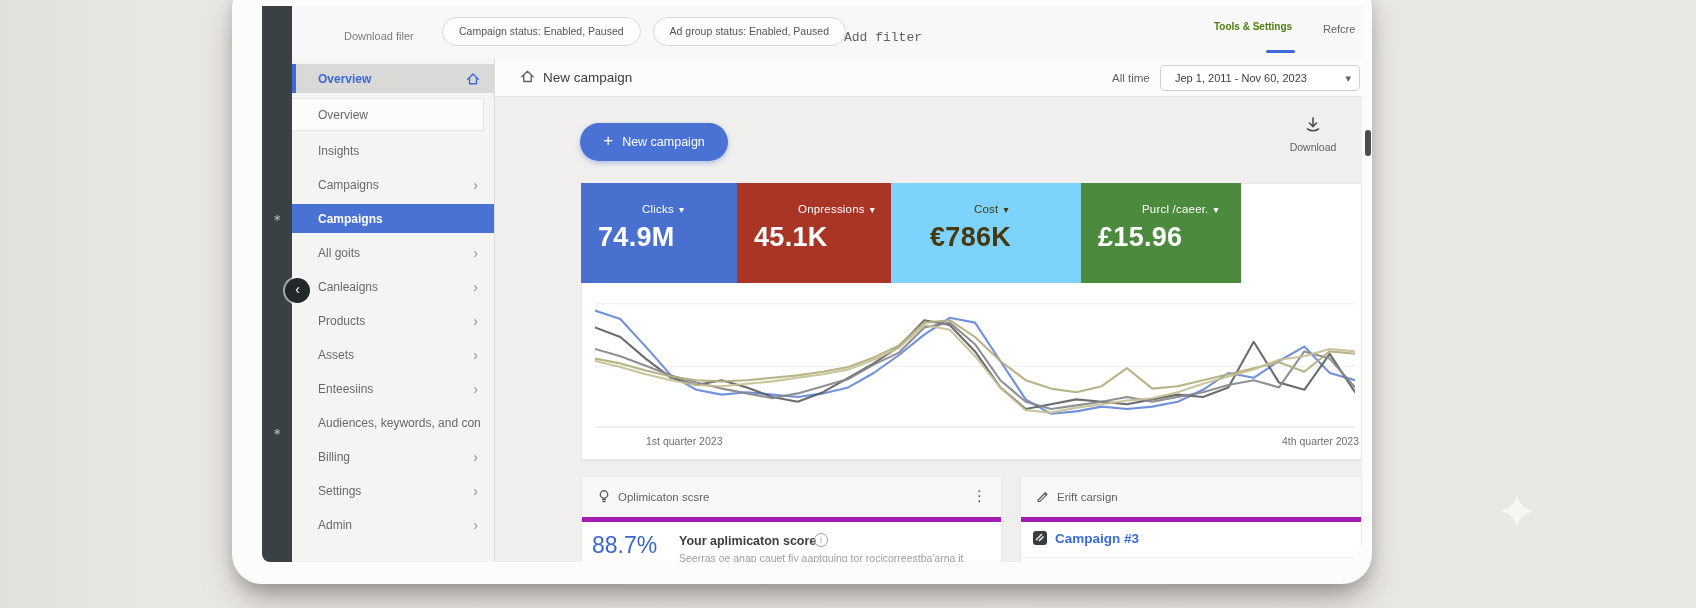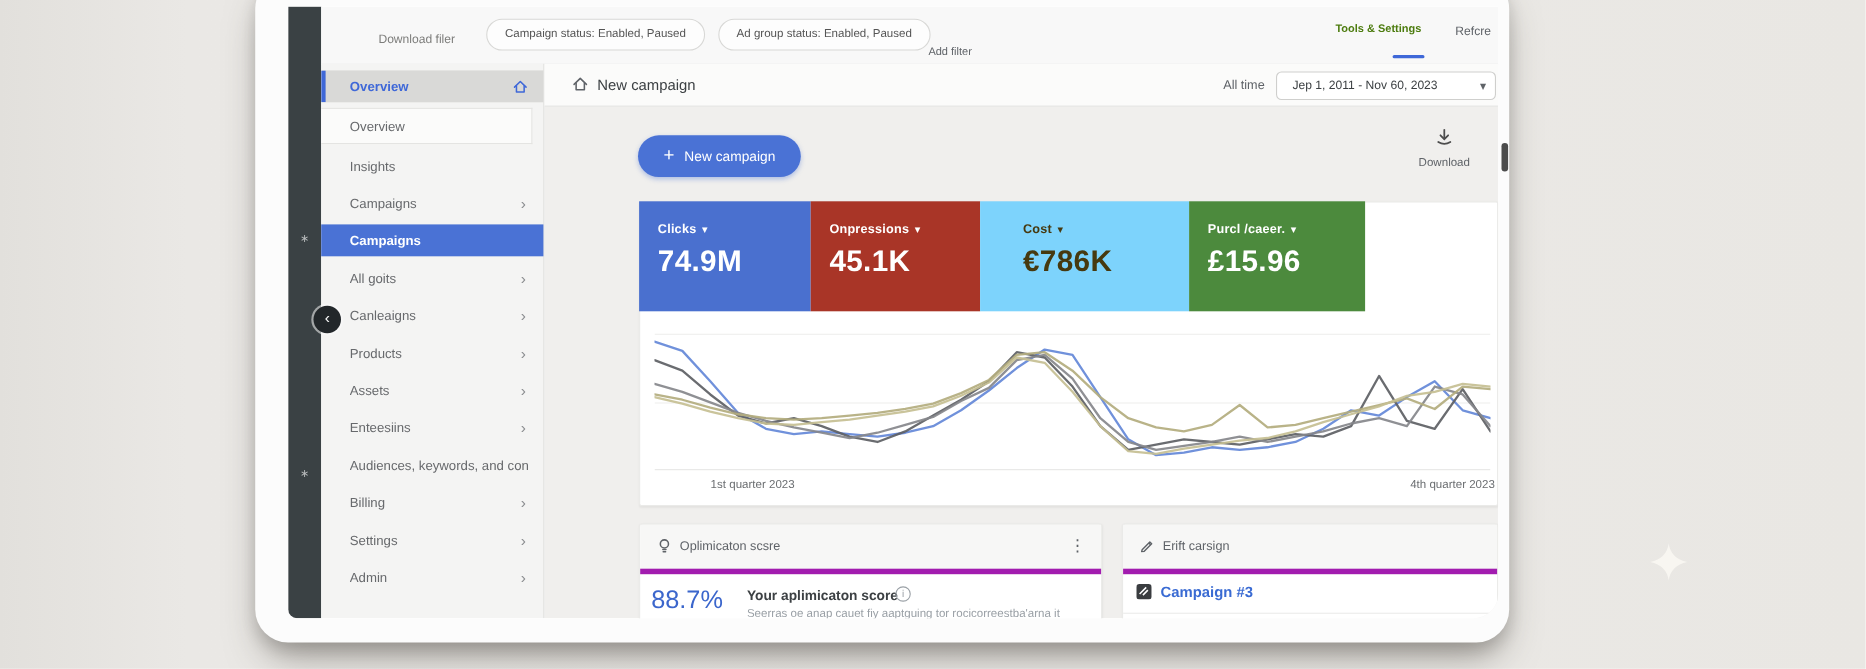--- a/index.html
+++ b/index.html
@@ -18,21 +18,21 @@
   .collapse-btn{position:absolute;left:23px;top:272px;width:25px;height:25px;border-radius:50%;
        background:#22272a;color:#fff;font-size:14px;line-height:23px;text-align:center;
        box-shadow:0 0 0 2px rgba(250,250,250,.55);z-index:30;cursor:pointer;}
   
   .topbar{position:absolute;left:30px;top:0;width:1070px;height:52px;background:#f8f8f8;
           border-bottom:1px solid #e6e6e4;}
   .tb-filter-label{position:absolute;left:52px;top:24px;font-size:11px;color:#7d7d7b;}
   .chips{position:absolute;left:150px;top:11px;display:flex;gap:12px;}
   .chip{height:27px;line-height:27px;padding:0 16px;border:1px solid #d8d8d6;border-radius:15px;
         background:#fdfdfd;font-size:10.5px;color:#555;white-space:nowrap;}
-  .tb-add-filter{position:absolute;left:552px;top:36px;font-size:10px;color:#5f6368;}
+  .tb-add-filter{position:absolute;left:552px;top:24px;font-size:13px;color:#5f6368;font-family:Liberation Mono, monospace;}
   .tb-tools{position:absolute;left:922px;top:15px;font-size:10px;color:#4d7c0f;font-weight:700;}
   .tb-underline{position:absolute;left:974px;top:44px;width:29px;height:3px;background:#3f68d8;border-radius:2px;}
   .tb-refine{position:absolute;left:1031px;top:17px;font-size:11px;color:#5f6368;}
   
   .sidebar{position:absolute;left:30px;top:52px;width:203px;height:504px;background:#f4f4f3;
            border-right:1px solid #dddddb;padding-top:6px;box-sizing:border-box;}
   .side-item{position:relative;height:29px;margin:0 0 5px 0;display:flex;align-items:center;
              font-size:12px;color:#67696c;padding:0 14px 0 26px;white-space:nowrap;overflow:hidden;cursor:pointer;}
   .side-item .lbl{flex:1 1 auto;overflow:hidden;}
   .side-item .chev{flex:0 0 auto;color:#8b8d90;font-size:14px;margin-right:2px;}
@@ -59,21 +59,21 @@
   .btn-new .plus{font-size:17px;font-weight:400;margin-top:-2px;}
   .download{position:absolute;left:1011px;top:110px;width:80px;text-align:center;cursor:pointer;}
   .download .dl-icn{display:inline-block;}
   .download .dl-lbl{margin-top:3px;font-size:10.5px;color:#5f6368;}
   .scroll-thumb{position:absolute;left:1133px;top:152px;width:6px;height:26px;border-radius:3px;background:#4c4c4c;}
   
   .panel{position:absolute;left:319px;top:177px;width:781px;height:277px;background:#fff;
          border:1px solid #eaeae8;box-sizing:border-box;border-radius:2px;box-shadow:0 1px 2px rgba(0,0,0,.05);}
   .cards{position:absolute;left:-1px;top:-1px;display:flex;}
   .metric-card{height:100px;box-sizing:border-box;padding:20px 0 0 17px;cursor:pointer;}
-  .m-label{font-size:11.5px;font-weight:bold;letter-spacing:.2px;}
+  .m-label{font-size:11.5px;font-weight:normal;letter-spacing:.2px;margin-left:44px;}
   .m-label .caret{font-size:10px;margin-left:5px;}
   .m-value{margin-top:7px;font-size:27px;font-weight:bold;letter-spacing:.3px;}
   .chart-wrap{position:absolute;left:13px;top:110px;width:760px;height:134px;}
   .axis-label{position:absolute;top:251px;font-size:10.5px;color:#6b6e71;white-space:nowrap;}
   .axis-label.left{left:64px;}
   .axis-label.right{right:2px;max-width:90px;overflow:hidden;}
   
   .bcard{position:absolute;top:470px;height:110px;background:#fff;border:1px solid #eaeae8;
          box-sizing:border-box;border-radius:3px 3px 0 0;box-shadow:0 1px 2px rgba(0,0,0,.05);}
   .bcard .bhead{position:absolute;left:0;top:0;right:0;height:40px;background:#f7f7f6;

